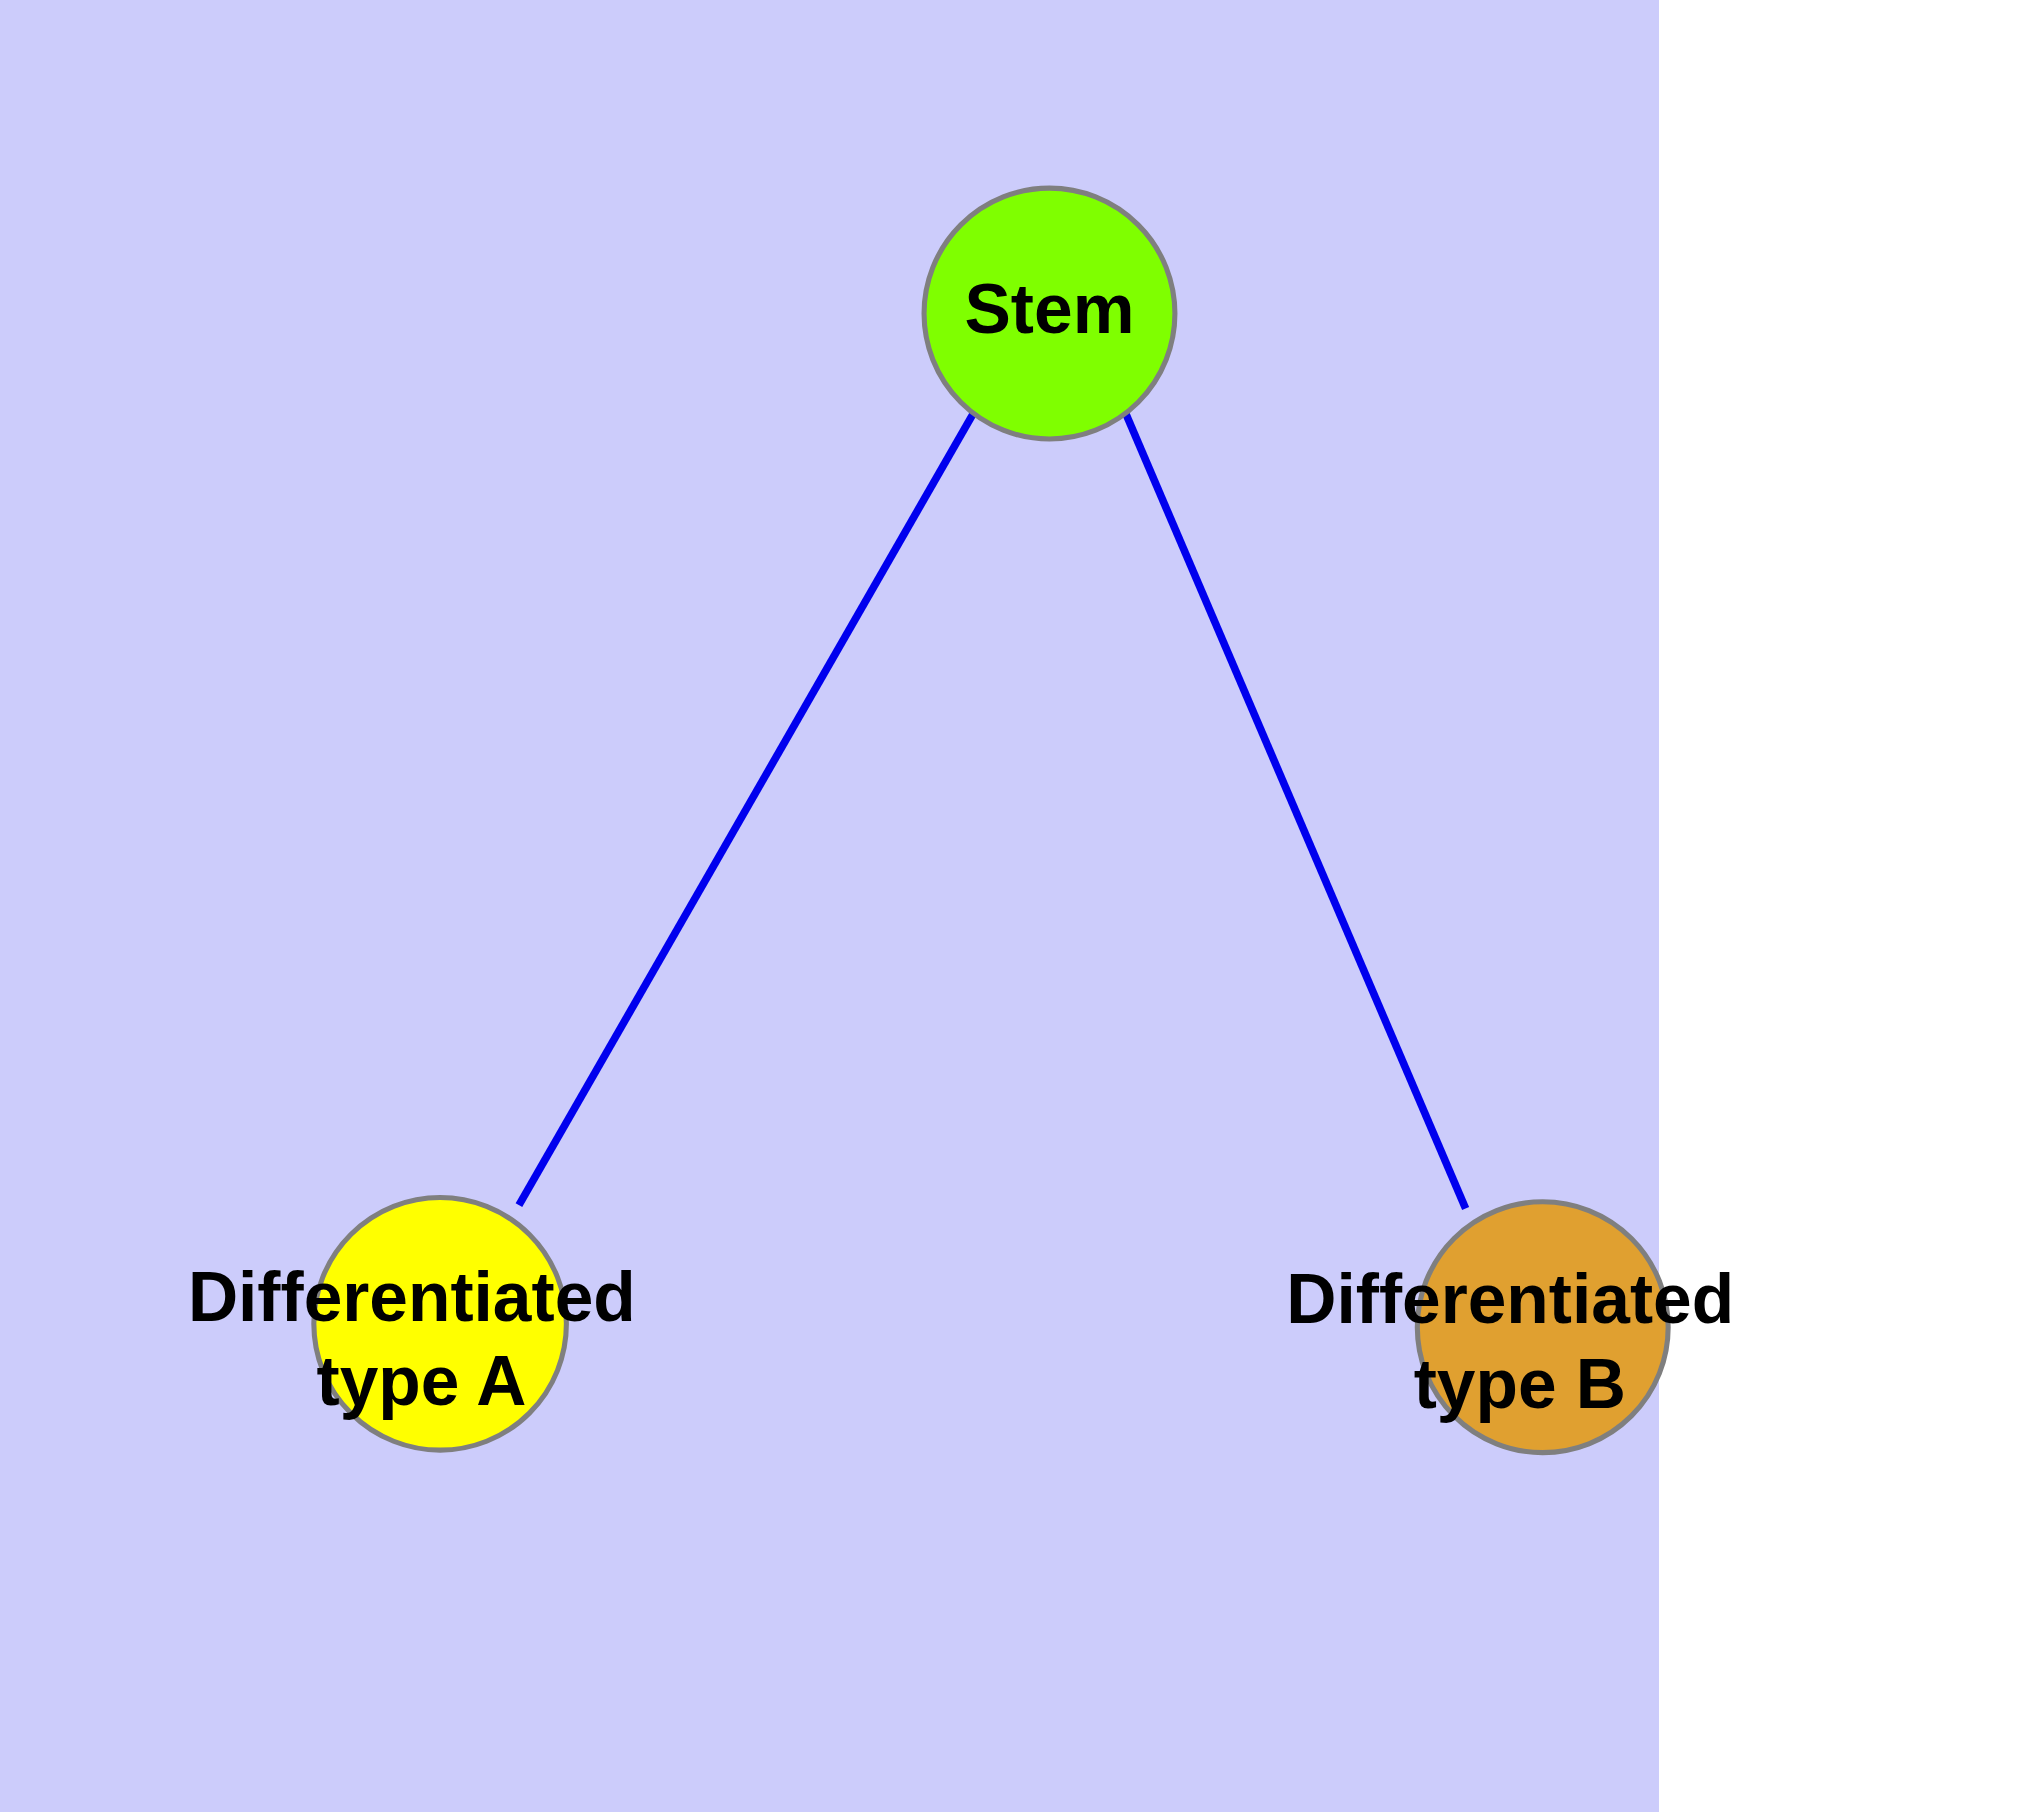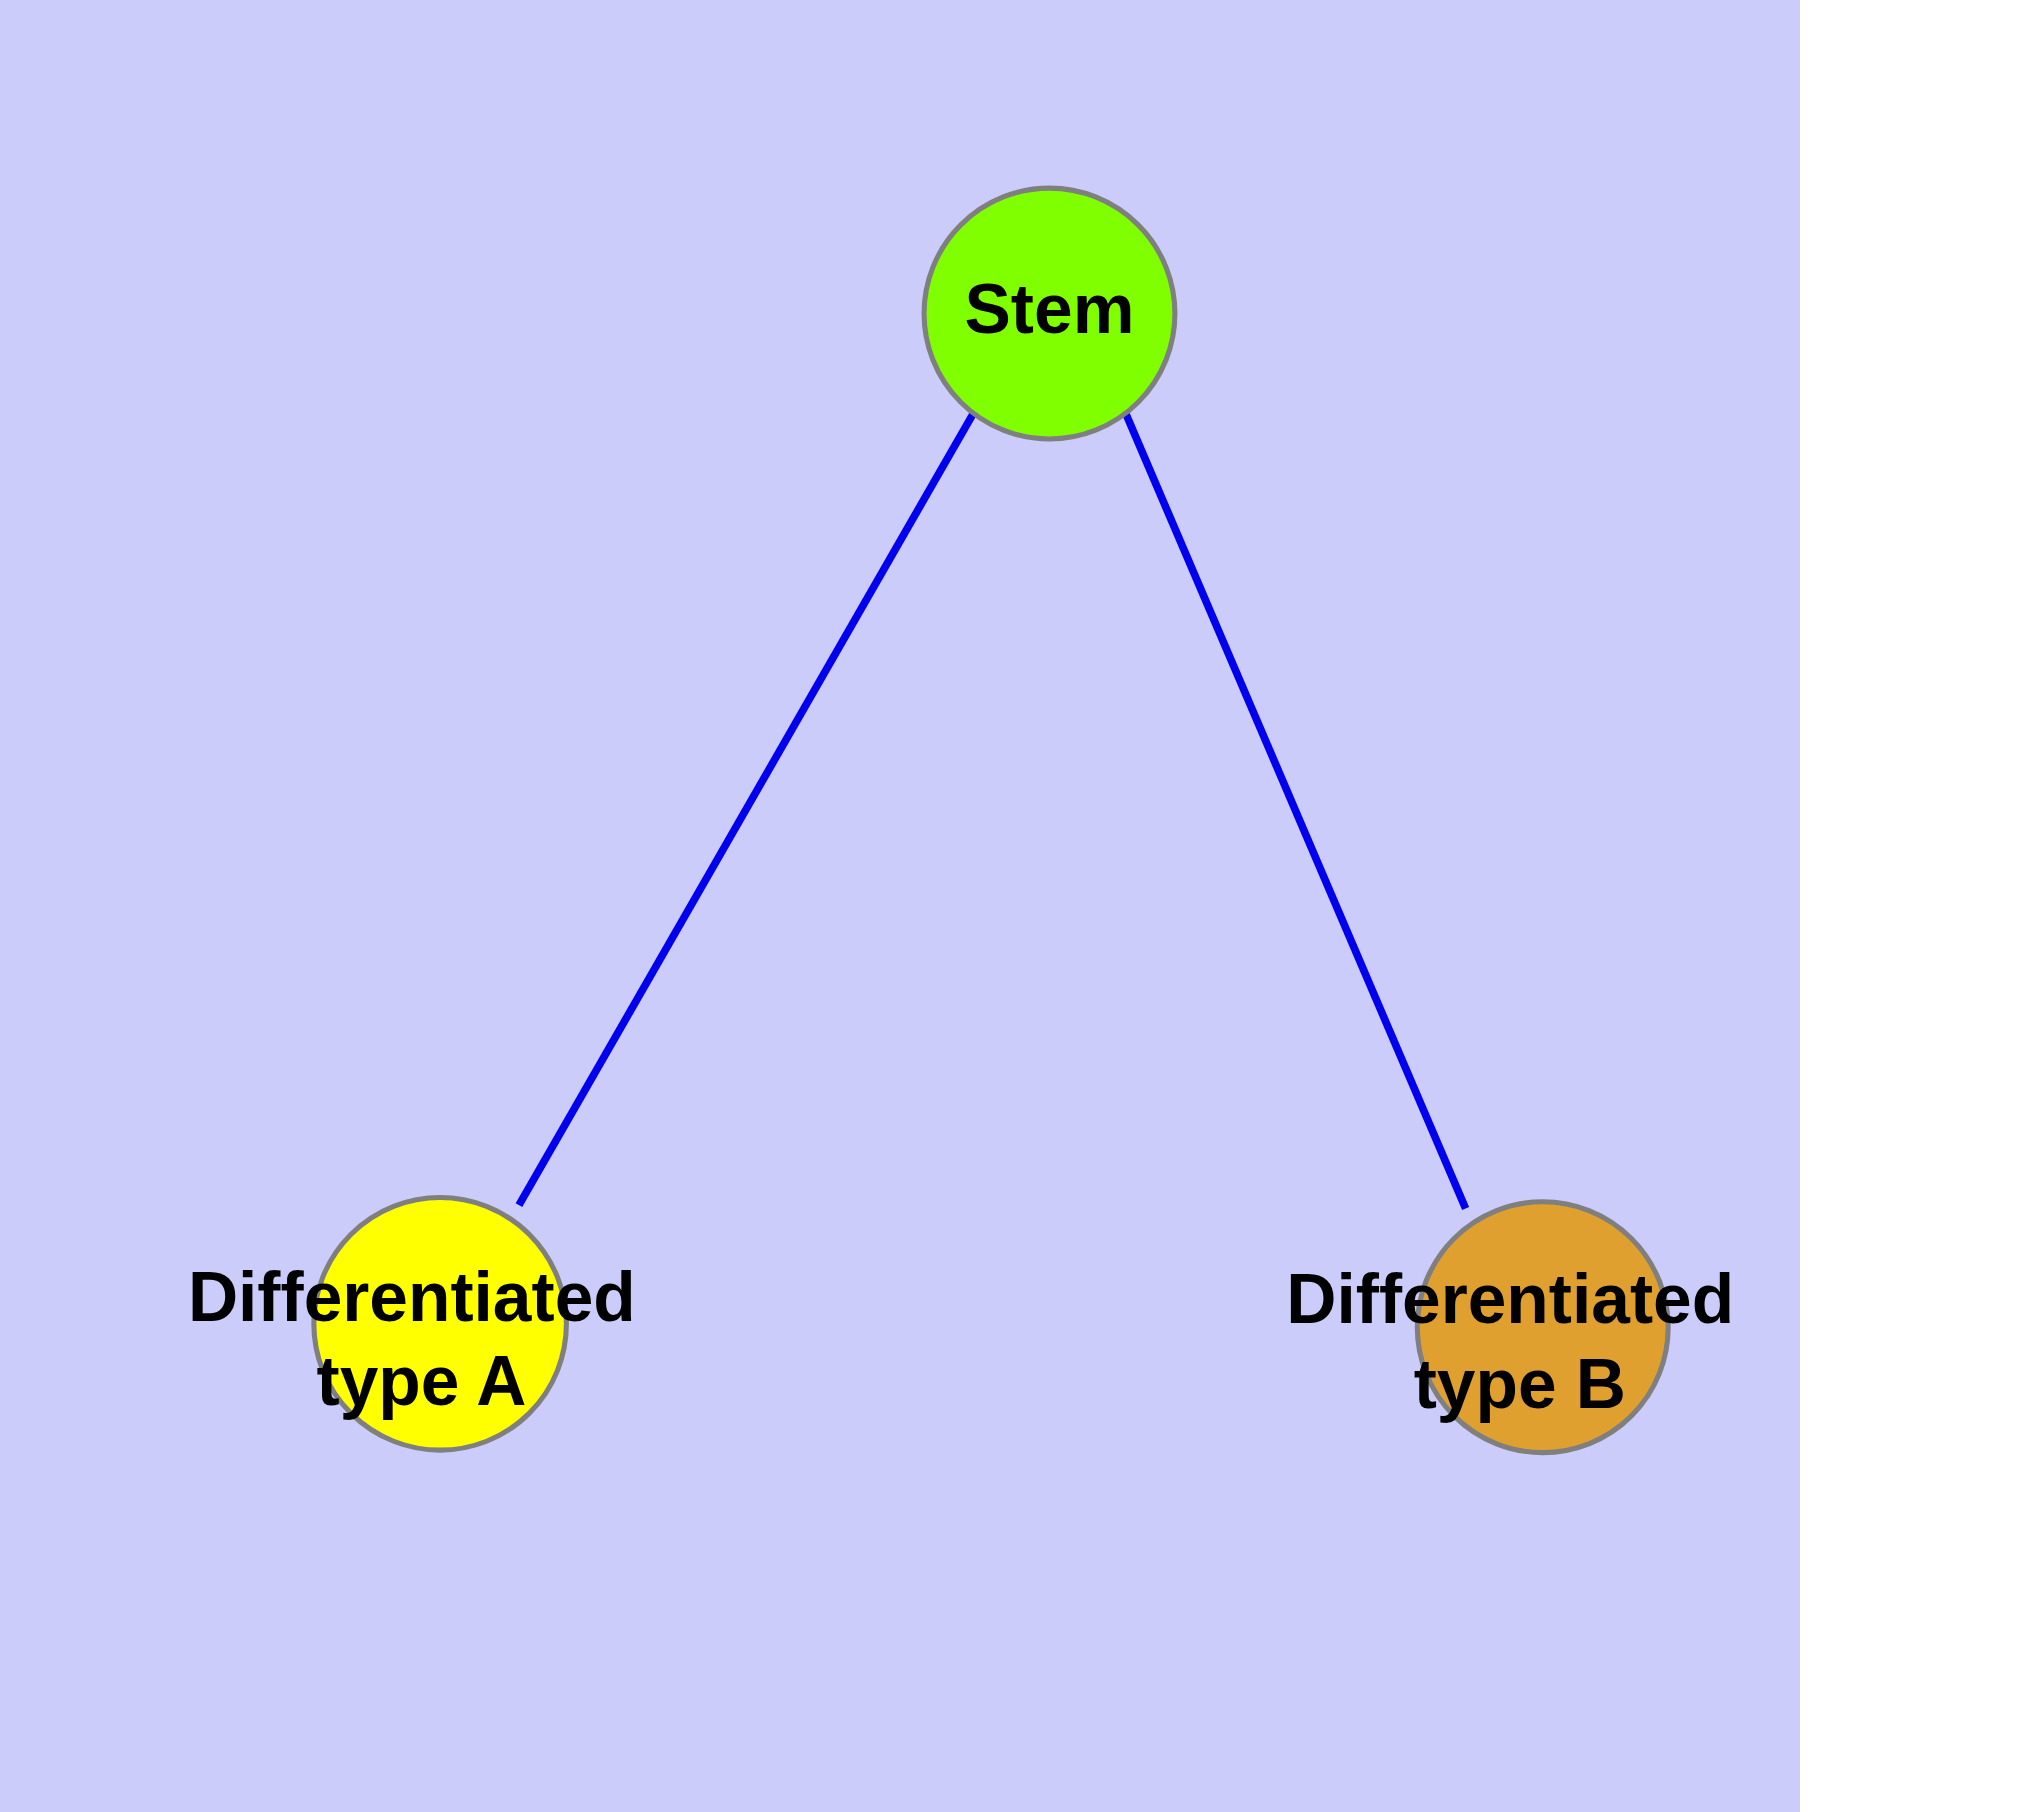--- a/index.html
+++ b/index.html
@@ -7,21 +7,21 @@
     padding: 0;
   }
   body {
     width: 2021px;
     height: 1812px;
     overflow: hidden;
     font-family: "Liberation Sans", sans-serif;
   }
   #graph-canvas {
     position: relative;
-    width: 1800px;
+    width: 1659px;
     height: 1812px;
     background: #ccccfb;
   }
   #graph-svg {
     position: absolute;
     left: 0;
     top: 0;
     width: 2021px;
     height: 1812px;
     display: block;

